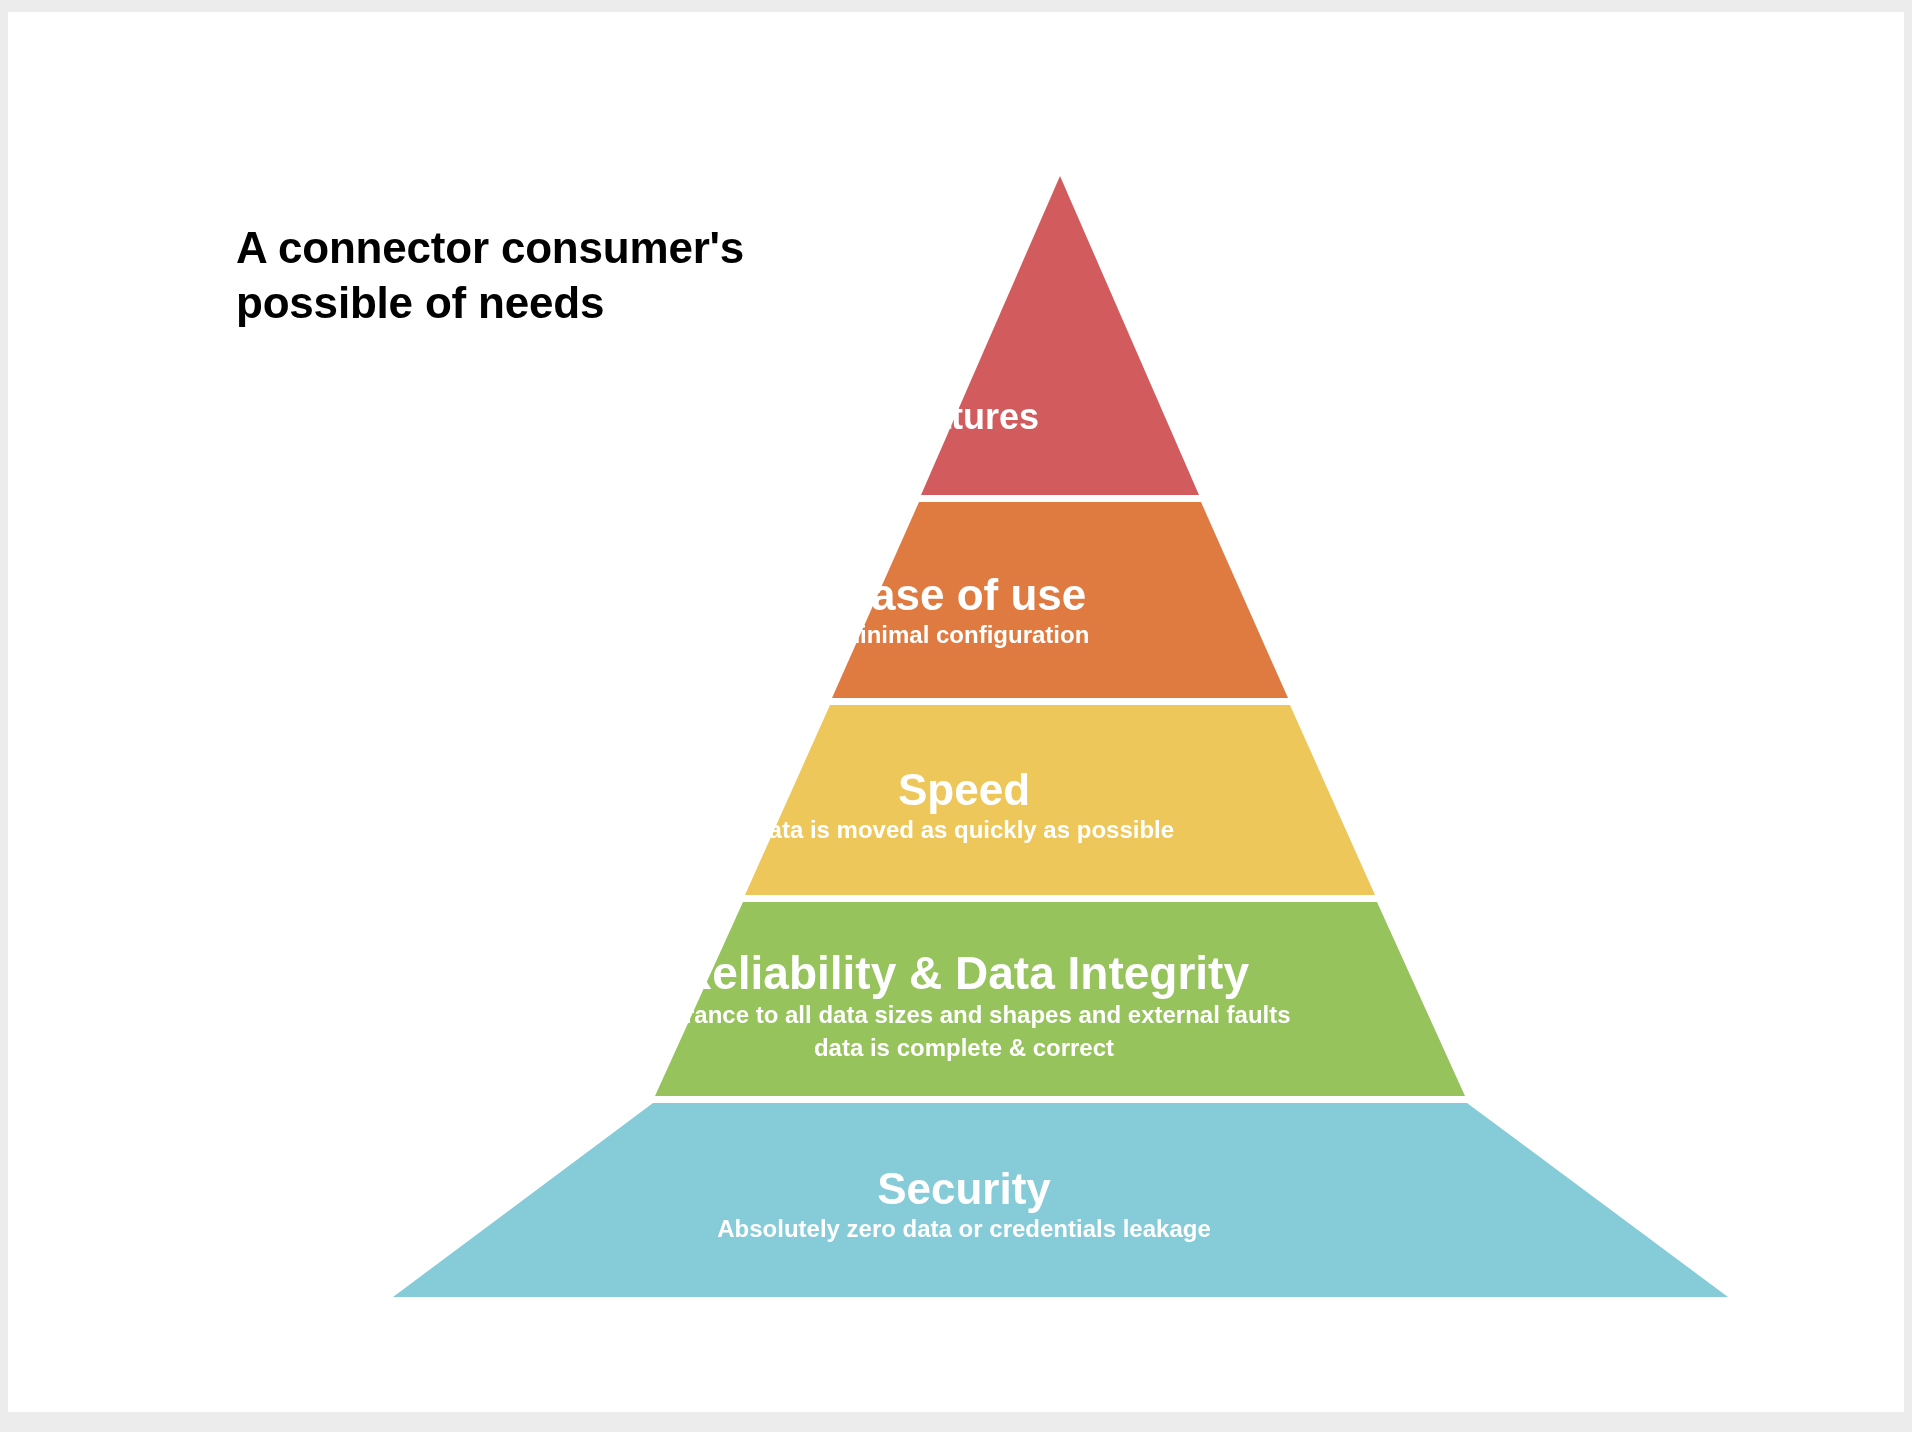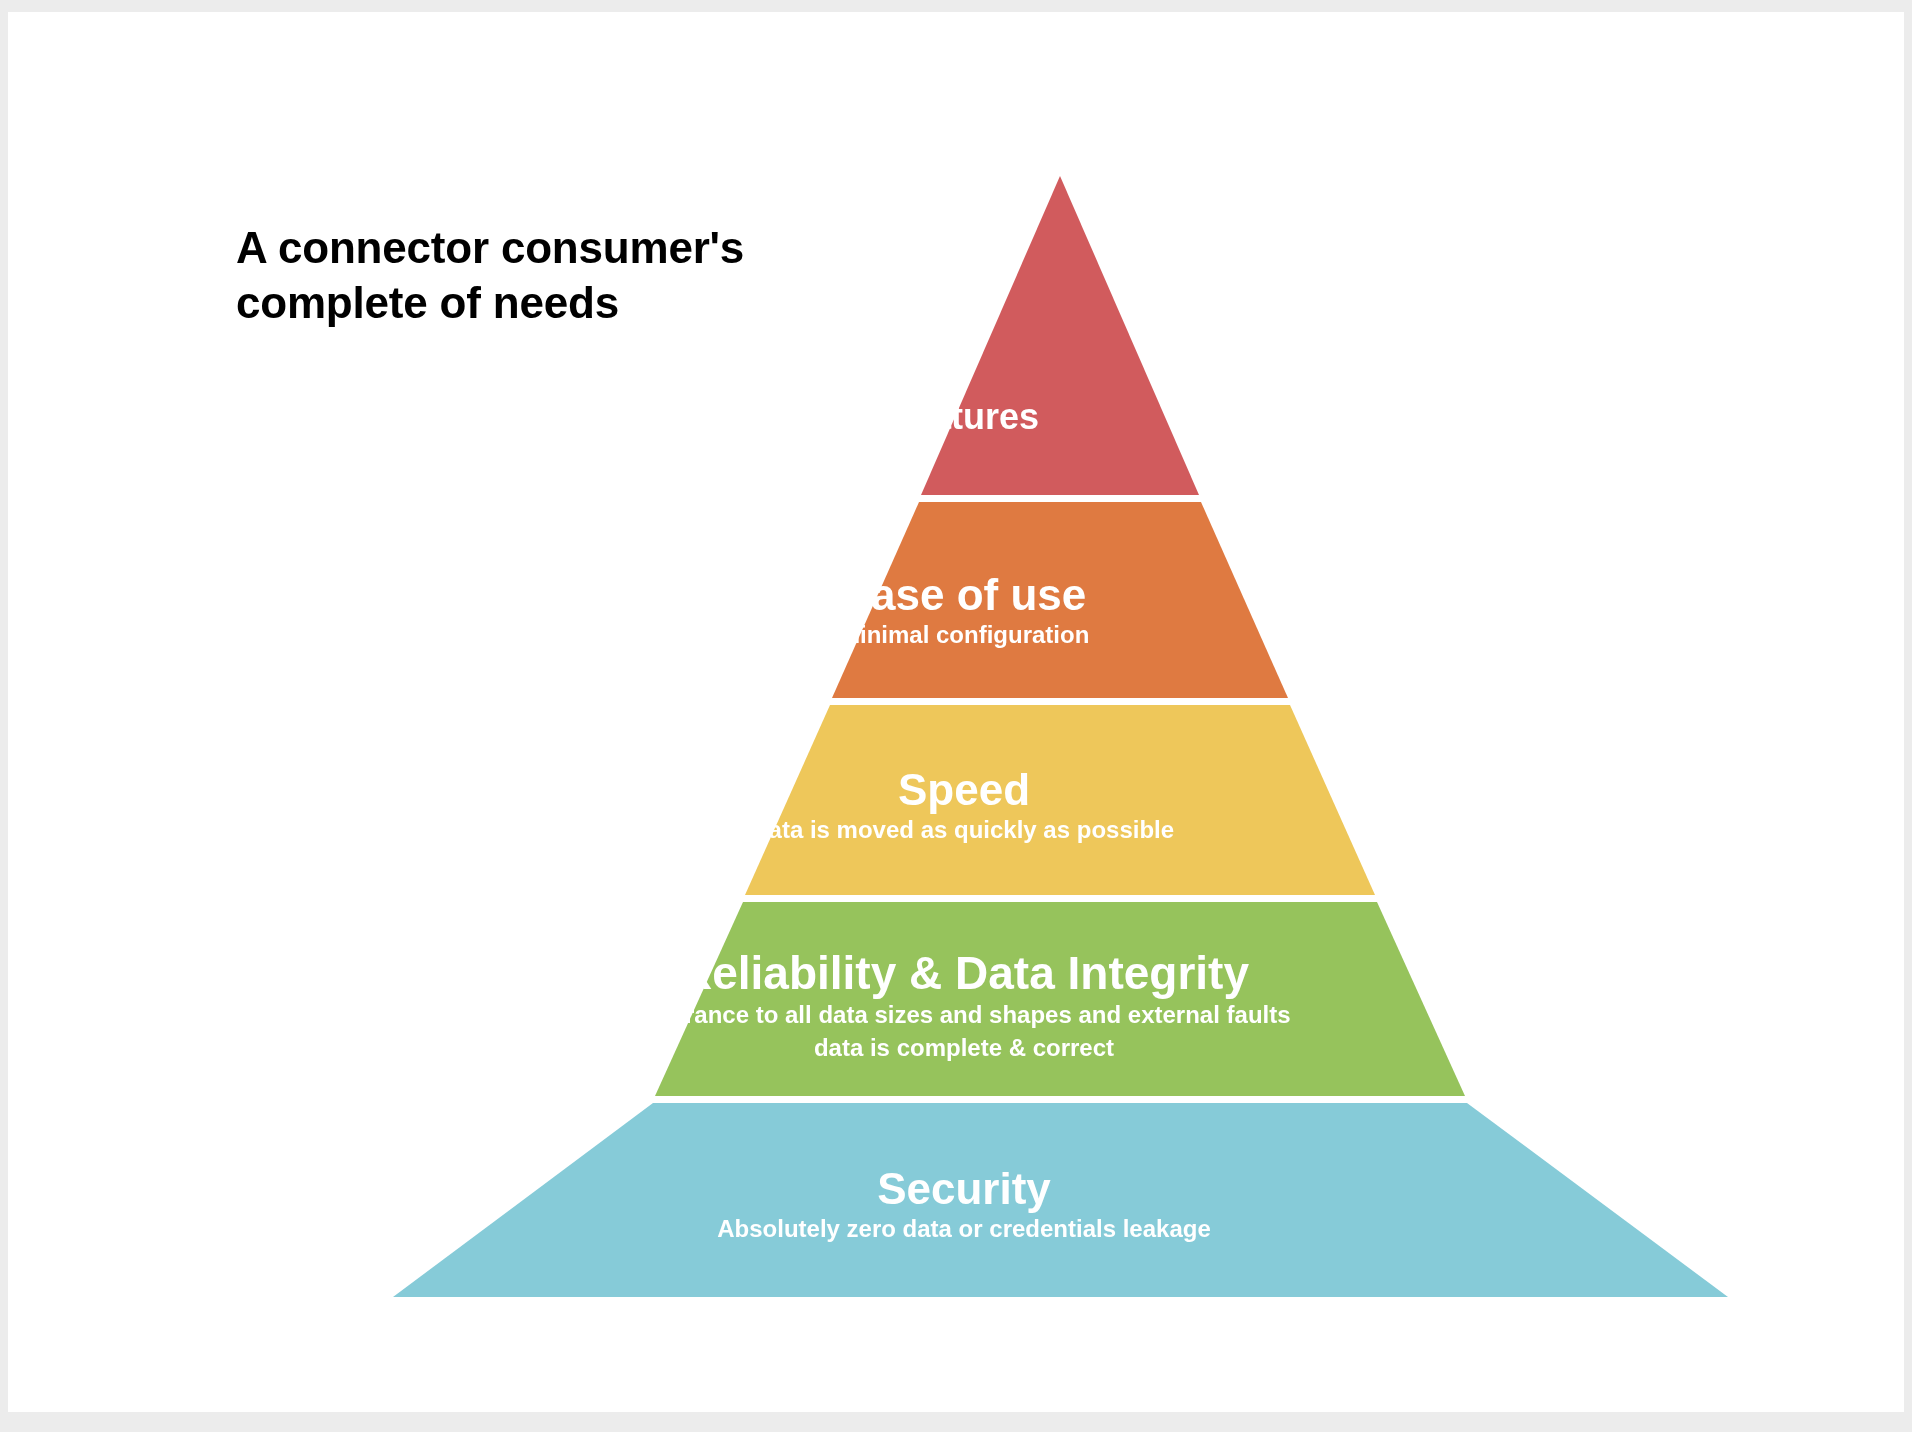--- a/index.html
+++ b/index.html
@@ -100,21 +100,21 @@
   .t-sec      .tier-title { font-size: 44px; }
 </style>
 </head>
 <body>
 
 <div id="canvas">
   <div class="slide">
 
     <div class="title-block">
       <span class="title-line">A connector consumer's</span>
-      <span class="title-line">complete of needs</span>
+      <span class="title-line">possible of needs</span>
     </div>
 
     <div id="pyramid-wrap">
 
       <svg id="pyramid-svg" width="1912" height="1432" viewBox="0 0 1912 1432">
 
         <polygon fill="#d15b5d" points="1052,164 1191,483 913,483"></polygon>
 
         <polygon fill="#df7a41" points="911,490 1193,490 1280,686 824,686"></polygon>
 

